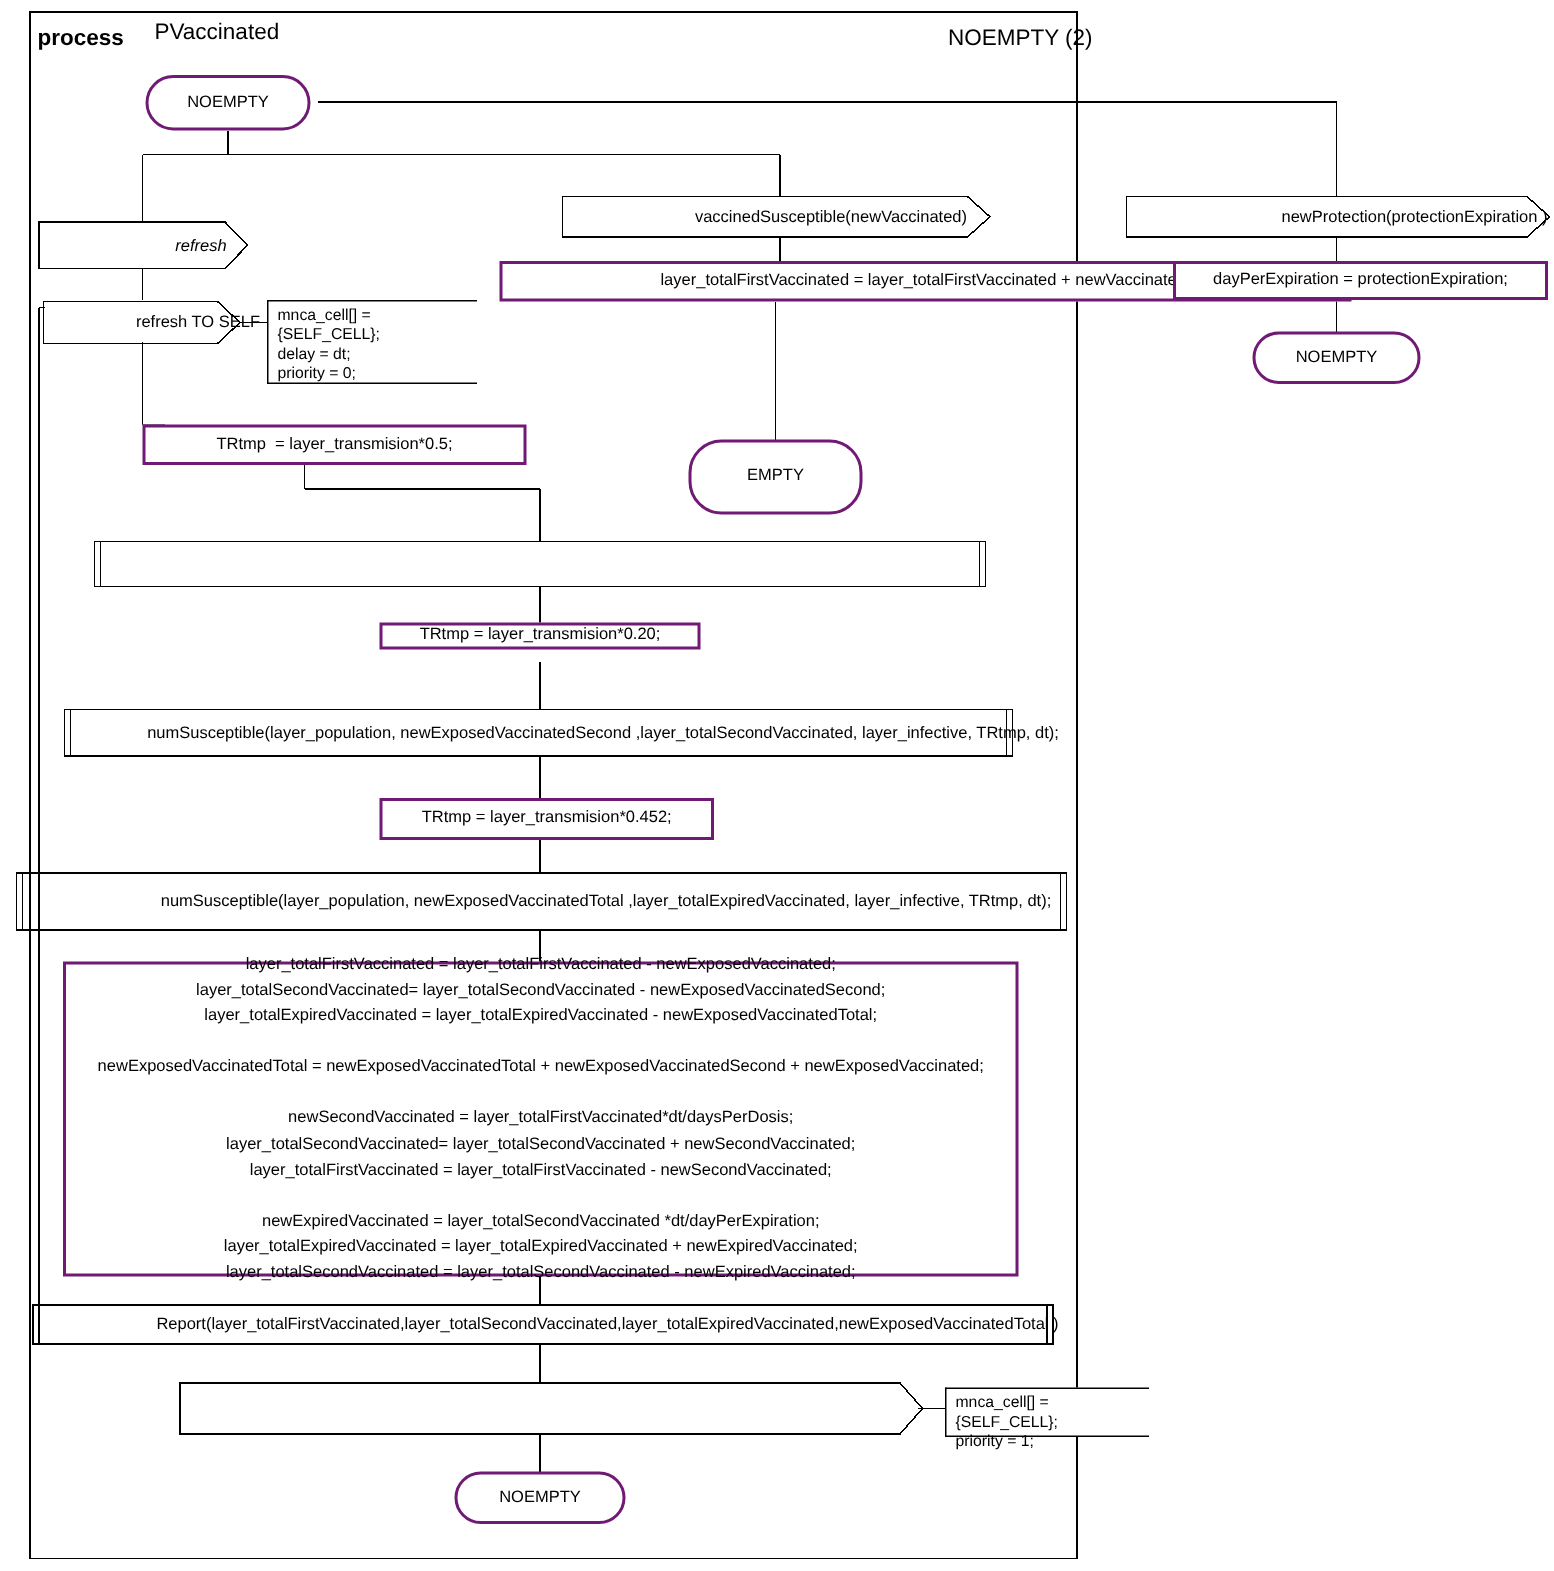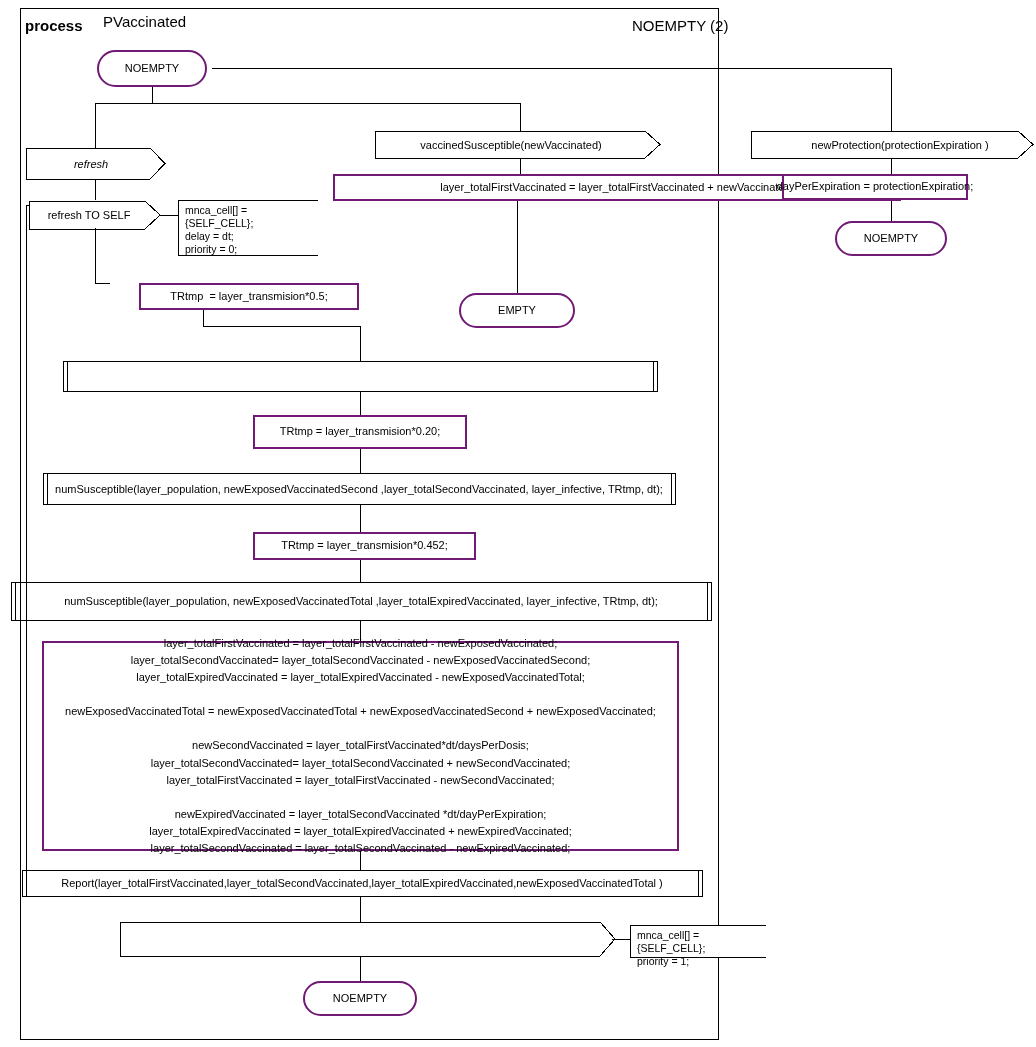--- a/index.html
+++ b/index.html
@@ -70,20 +70,21 @@
   .flagtext {
     position: absolute;
     font-size: 11px;
     color: #000;
     display: flex;
     align-items: center;
     justify-content: center;
     text-align: left;
     white-space: pre;
     pointer-events: none;
+    padding-left: 43px;
   }
   .multiline {
     white-space: pre-line;
     line-height: 1.55;
     text-align: center;
     font-size: 11px;
   }
 </style>
 </head>
 <body>
@@ -176,36 +177,36 @@
   <div class="node state" style="left:97px; top:50px; width:110px; height:37px;">NOEMPTY</div>
 
   <div class="flagtext" style="left:26px; top:148px; width:130px; height:31px;font-style:italic;">refresh</div>
 
   <div class="flagtext" style="left:29px; top:201px; width:120px; height:28px;">refresh TO SELF</div>
 
   <div class="node note" style="left:178px; top:200px; width:140px; height:56px; font-size:10.5px;">mnca_cell[] = {SELF_CELL};
 delay = dt;
 priority = 0;</div>
 
-  <div class="node task" style="left:95px; top:283px; width:220px; height:27px;margin-left:44px;">TRtmp  = layer_transmision*0.5;</div>
+  <div class="node task" style="left:95px; top:283px; width:256px; height:27px;">TRtmp  = layer_transmision*0.5;</div>
 
   <div class="flagtext" style="left:375px; top:131px; width:272px; height:27px;">vaccinedSusceptible(newVaccinated)</div>
 
   <div class="node task" style="left:333px; top:174px; width:568px; height:27px;">layer_totalFirstVaccinated = layer_totalFirstVaccinated + newVaccinated;</div>
 
-  <div class="node state" style="left:459px; top:293px; width:116px; height:35px;">EMPTY</div>
+  <div class="node state" style="left:459px; top:293px; width:116px; height:50px;">EMPTY</div>
 
   <div class="flagtext" style="left:765px; top:131px; width:270px; height:27px;">newProtection(protectionExpiration )</div>
 
-  <div class="node task" style="left:782px; top:174px; width:186px; height:26px;">dayPerExpiration = protectionExpiration;</div>
+  <div class="node task" style="left:782px; top:174px; width:250px; height:26px;">dayPerExpiration = protectionExpiration;</div>
 
   <div class="node state" style="left:835px; top:221px; width:112px; height:35px;">NOEMPTY</div>
 
 
-  <div class="node task" style="left:253px; top:415px; width:214px; height:34px;">TRtmp = layer_transmision*0.20;</div>
+  <div class="node task" style="left:253px; top:415px; width:214px; height:18px;">TRtmp = layer_transmision*0.20;</div>
 
   <div class="flagtext" style="left:47px; top:473px; width:624px; height:31px;">numSusceptible(layer_population, newExposedVaccinatedSecond ,layer_totalSecondVaccinated, layer_infective, TRtmp, dt);</div>
 
   <div class="node task" style="left:253px; top:532px; width:223px; height:28px;">TRtmp = layer_transmision*0.452;</div>
 
   <div class="flagtext" style="left:15px; top:582px; width:692px; height:38px;">numSusceptible(layer_population, newExposedVaccinatedTotal ,layer_totalExpiredVaccinated, layer_infective, TRtmp, dt);</div>
 
   <div class="node task multiline" style="left:42px; top:641px; width:637px; height:210px; padding:10px 8px;">layer_totalFirstVaccinated = layer_totalFirstVaccinated - newExposedVaccinated;
 layer_totalSecondVaccinated= layer_totalSecondVaccinated - newExposedVaccinatedSecond;
 layer_totalExpiredVaccinated = layer_totalExpiredVaccinated - newExposedVaccinatedTotal;

